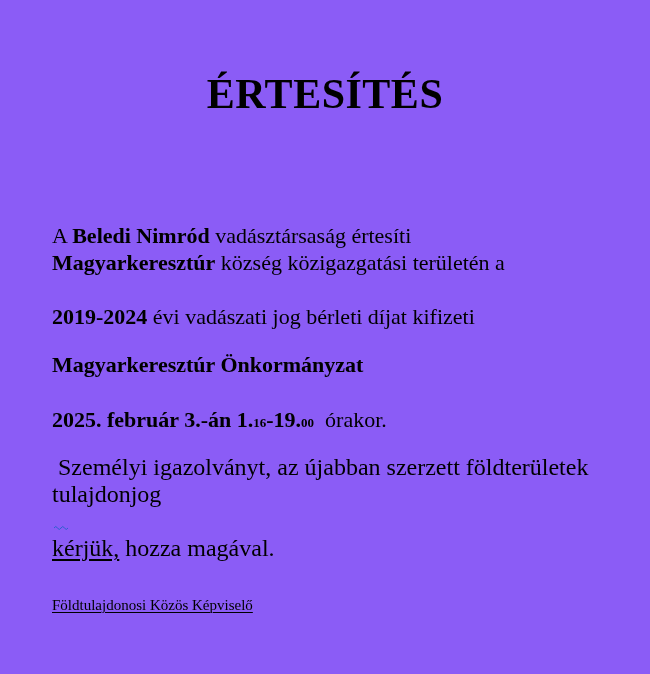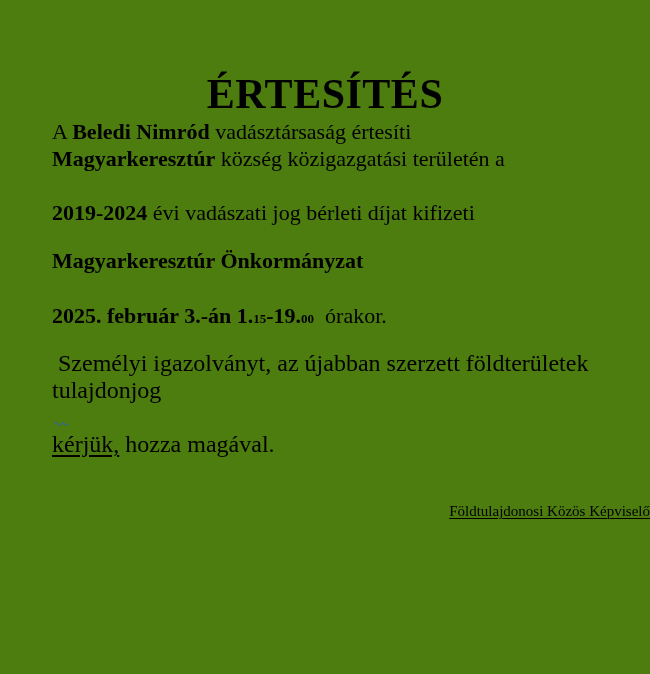--- a/index.html
+++ b/index.html
@@ -5,38 +5,38 @@
   html, body { margin: 0; padding: 0; }
   body {
     width: 650px; height: 674px;
     background: #ffffff;
     font-family: "Liberation Serif", "DejaVu Serif", serif;
     color: #000000;
   }
   .page {
     position: relative;
     width: 650px; height: 674px;
-    background: #4d7c0f;
+    background: #8b5cf6;
     overflow: hidden;
   }
   .title {
     margin: 70px 0 0 0;
     font-size: 42px;
     line-height: 48px;
     font-weight: 700;
     text-align: center;
     letter-spacing: 0.5px;
   }
   .body-par {
     margin: 0 20px 0 52px;
     font-size: 22px;
     line-height: 27px;
     white-space: pre-wrap;
   }
-  .p-intro { }
+  .p-intro { margin-top: 104px; }
   .p-venue { margin-top: 21px; font-weight: 700; }
   .p-date  { margin-top: 28px; }
   .p-instr { margin-top: 18px; font-size: 24px; line-height: 27px; }
   .bold { font-weight: 700; }
   .small-num {
     font-size: 13px;
     font-weight: 700;
   }
   .flagged {
     text-decoration-line: underline;
@@ -44,41 +44,40 @@
     text-decoration-color: #2b5fce;
     text-decoration-thickness: 1px;
     text-underline-offset: 3px;
     text-decoration: underline;
   }
   .squig {
     vertical-align: -1px;
     margin-left: 2px;
   }
   .signature {
-    margin: 44px 0 0 52px;
+    margin: 34px 0 0 52px;
     font-size: 15px;
     line-height: 19px;
     text-decoration: underline;
     text-decoration-thickness: 1px;
     text-underline-offset: 2px;
-    text-align: right;
   }
 </style>
 </head>
 <body>
 
 <div class="page">
 
   <h1 class="title">ÉRTESÍTÉS</h1>
 
   <p class="body-par p-intro"><span>A </span><span class="bold">Beledi Nimród</span><span> vadásztársaság értesíti</span><br><span class="bold">Magyarkeresztúr</span><span> község közigazgatási területén a</span><br><br><span class="bold">2019-2024</span><span> évi vadászati jog bérleti díjat kifizeti</span></p>
 
   <p class="body-par p-venue">Magyarkeresztúr Önkormányzat</p>
 
-  <p class="body-par p-date"><span class="bold">2025. február 3.-án 1.</span><span class="small-num">15</span><span class="bold">-19.</span><span class="small-num">00</span><span>  órakor.</span></p>
+  <p class="body-par p-date"><span class="bold">2025. február 3.-án 1.</span><span class="small-num">16</span><span class="bold">-19.</span><span class="small-num">00</span><span>  órakor.</span></p>
 
   <p class="body-par p-instr"><span> Személyi igazolványt, az újabban szerzett földterületek tulajdonjog</span><br><svg class="squig" width="14" height="6" viewBox="0 0 14 6" aria-hidden="true">
         <path d="M0 4 Q1.75 1 3.5 4 T7 4 T10.5 4 T14 4" fill="none" stroke="#2b5fce" stroke-width="1"></path>
       </svg><br><span class="flagged">kérjük,</span><span> hozza magával.</span></p>
 
   <p class="signature">Földtulajdonosi Közös Képviselő</p>
 
 </div>
 
 </body></html>

